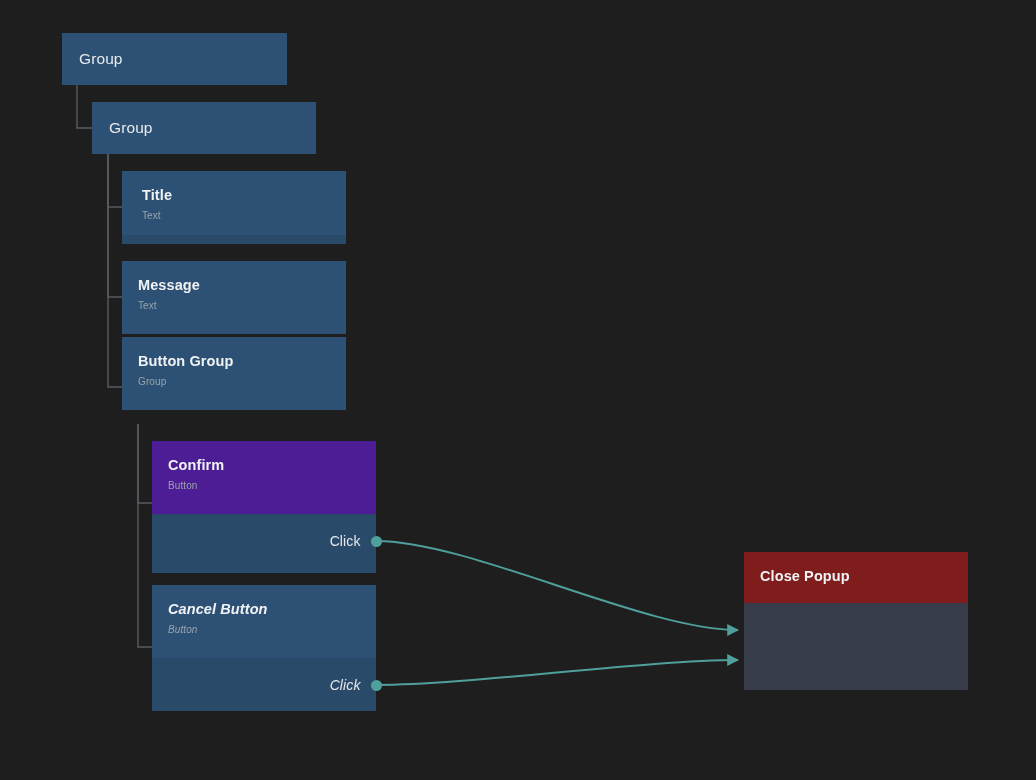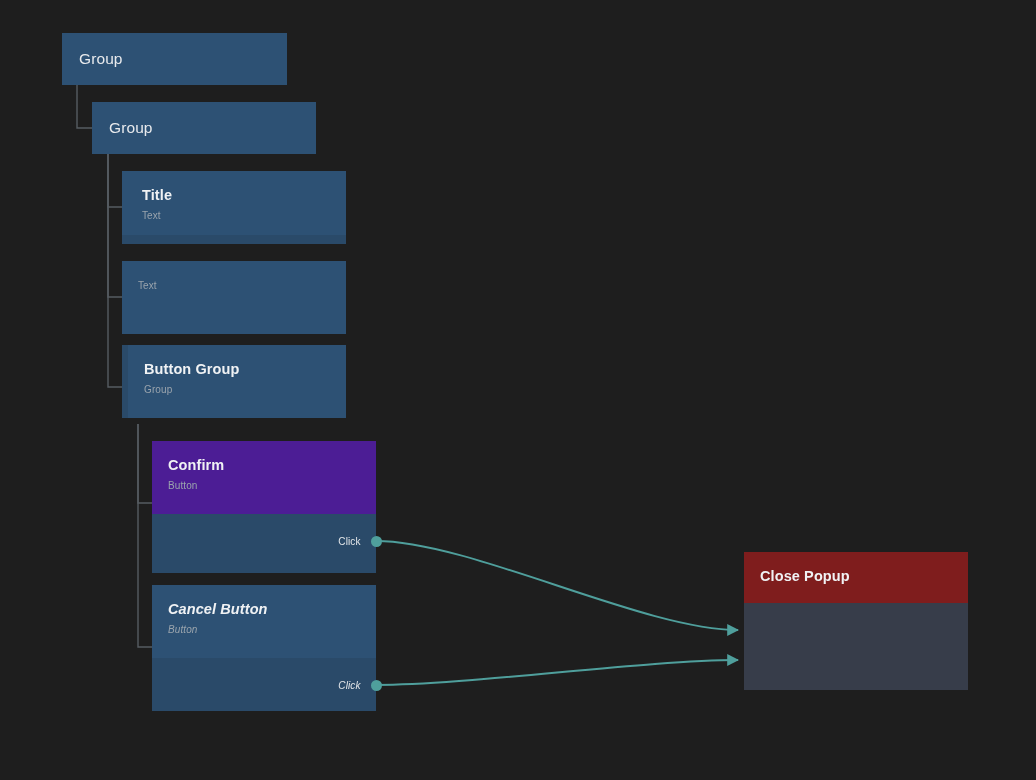--- a/index.html
+++ b/index.html
@@ -88,21 +88,21 @@
   
   .port-row.out {
     position: absolute;
     right: 0;
     display: flex;
     align-items: center;
     justify-content: flex-end;
     height: 18px;
   }
   .port-row.out .port-label {
-    font-size: 10px;
+    font-size: 14px;
     color: #e4e7ea;
     margin-right: 10px;
     letter-spacing: 0.1px;
   }
   .port-dot {
     width: 11px;
     height: 11px;
     border-radius: 50%;
     background: #4f9f9c;
     margin-right: -5.5px;
@@ -164,26 +164,27 @@
           <div>
             <span class="title">Title</span>
             <span class="subtitle">Text</span>
           </div>
         </div>
         <div class="node-body" style="height: 0px; background: rgb(42, 74, 105);"></div>
       </div>
       <div class="node element" style="left: 122px; top: 261px; width: 224px; height: 73px; background: rgb(42, 74, 105);">
         <div class="node-header" style="height: 73px; background: rgb(45, 81, 116);">
           <div>
+            <span class="title">Message</span>
             <span class="subtitle">Text</span>
           </div>
         </div>
         <div class="node-body" style="height: 0px; background: rgb(42, 74, 105);"></div>
       </div>
-      <div class="node element" style="left: 122px; top: 345px; width: 224px; height: 73px; background: rgb(42, 74, 105); padding-left: 6px;">
+      <div class="node element" style="left: 122px; top: 337px; width: 224px; height: 73px; background: rgb(42, 74, 105);">
         <div class="node-header" style="height: 73px; background: rgb(45, 81, 116);">
           <div>
             <span class="title">Button Group</span>
             <span class="subtitle">Group</span>
           </div>
         </div>
         <div class="node-body" style="height: 0px; background: rgb(42, 74, 105);"></div>
       </div>
       <div class="node element" style="left: 152px; top: 441px; width: 224px; height: 132px; background: rgb(42, 74, 105);">
         <div class="node-header" style="height: 73px; background: #4c1d95;">

